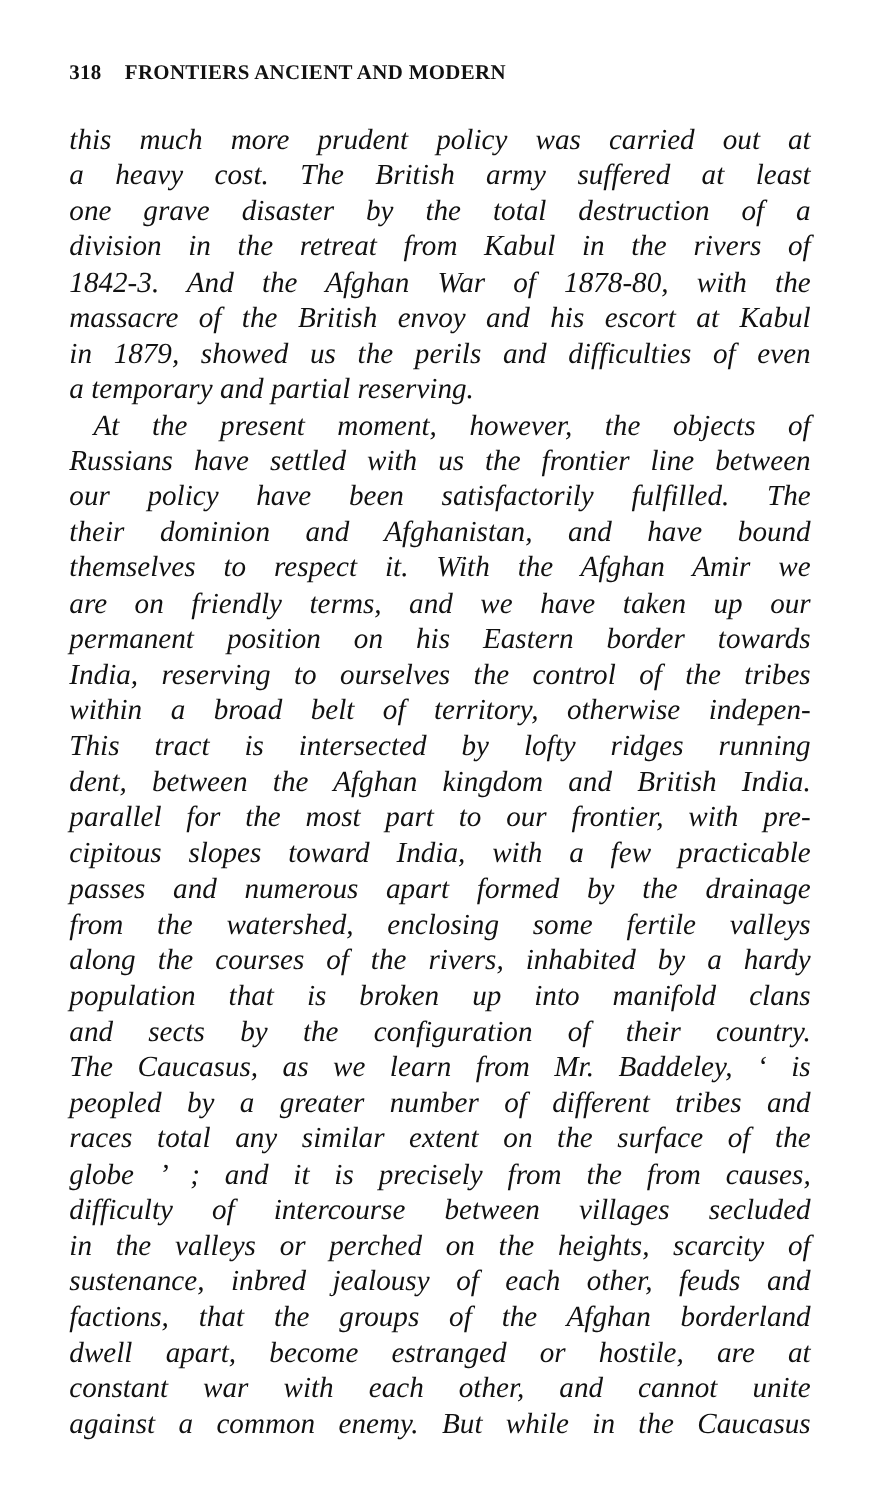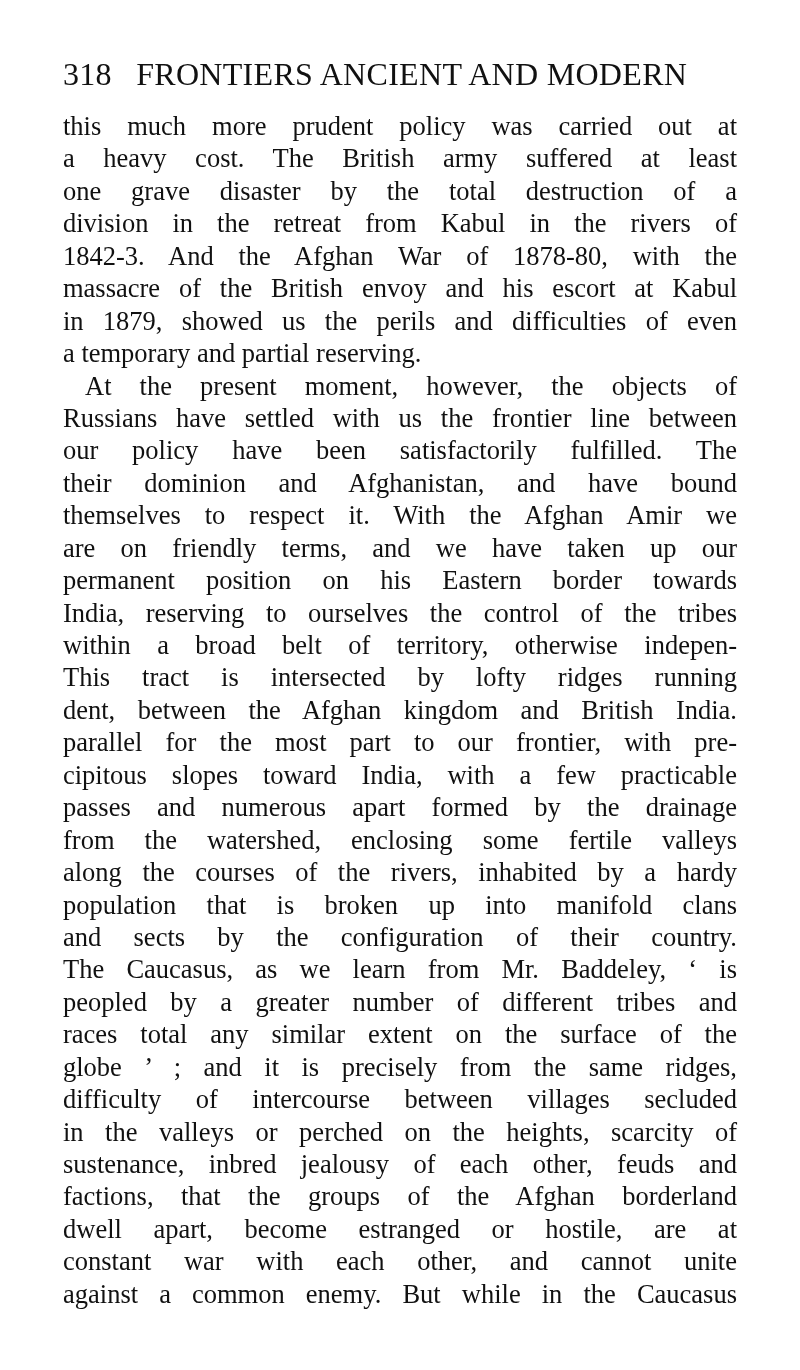--- a/index.html
+++ b/index.html
@@ -1,22 +1,22 @@
 <!DOCTYPE html>
 <html><head>
 <meta charset="utf-8">
 <style>
   html, body { margin:0; padding:0; background:#fff; }
   body { width:800px; height:1370px; position:relative; overflow:hidden; }
   .page { position:absolute; left:63px; top:0; width:674px; color:#111;
     font-family:"Liberation Serif","DejaVu Serif",serif; }
-  .header { position:absolute; top:56px; left:0; font-size:32px; letter-spacing:0.3px; white-space:nowrap; }
+  .header { position:absolute; top:56px; left:0; font-size:19px; letter-spacing:0.3px; white-space:nowrap;font-weight:bold; }
   .header .num { margin-right:16px; }
   .body { position:absolute; top:110px; left:0; width:674px; font-size:26.5px; line-height:32.45px; }
-  .line { display:block; text-align:justify; text-align-last:justify; white-space:nowrap; height:32.45px; }
+  .line { display:block; text-align:justify; text-align-last:justify; white-space:nowrap; height:32.45px;font-style:italic; }
   .line.last { text-align-last:left; }
   .line.indent { padding-left:22px; }
 </style>
 </head>
 <body>
 
 <div class="page">
   <div class="header">
     <span class="num">318</span>
     <span>FRONTIERS ANCIENT AND MODERN</span>
@@ -44,21 +44,21 @@
       <span class="line">parallel for the most part to our frontier, with pre-</span>
       <span class="line">cipitous slopes toward India, with a few practicable</span>
       <span class="line">passes and numerous apart formed by the drainage</span>
       <span class="line">from the watershed, enclosing some fertile valleys</span>
       <span class="line">along the courses of the rivers, inhabited by a hardy</span>
       <span class="line">population that is broken up into manifold clans</span>
       <span class="line">and sects by the configuration of their country.</span>
       <span class="line">The Caucasus, as we learn from Mr. Baddeley, ‘ is</span>
       <span class="line">peopled by a greater number of different tribes and</span>
       <span class="line">races total any similar extent on the surface of the</span>
-      <span class="line">globe ’ ; and it is precisely from the same ridges,</span>
+      <span class="line">globe ’ ; and it is precisely from the from causes,</span>
       <span class="line">difficulty of intercourse between villages secluded</span>
       <span class="line">in the valleys or perched on the heights, scarcity of</span>
       <span class="line">sustenance, inbred jealousy of each other, feuds and</span>
       <span class="line">factions, that the groups of the Afghan borderland</span>
       <span class="line">dwell apart, become estranged or hostile, are at</span>
       <span class="line">constant war with each other, and cannot unite</span>
       <span class="line">against a common enemy. But while in the Caucasus</span>
     </div>
 </div>
 

